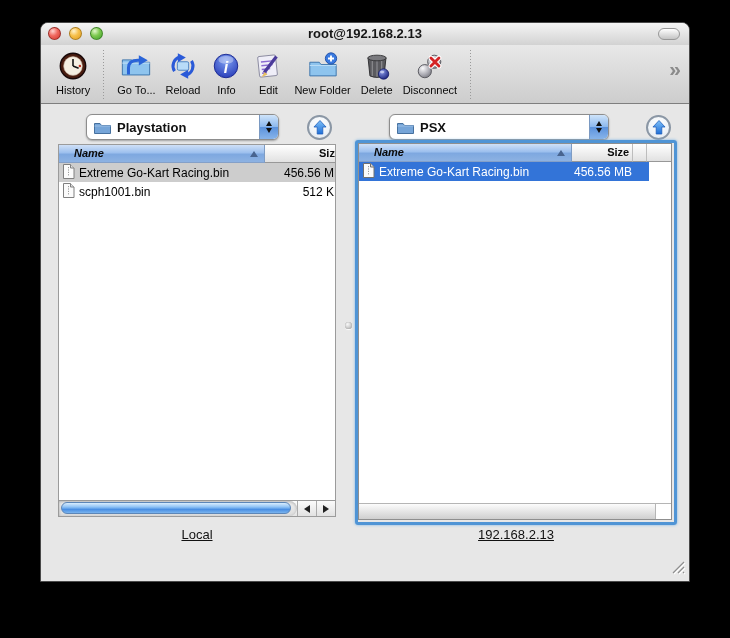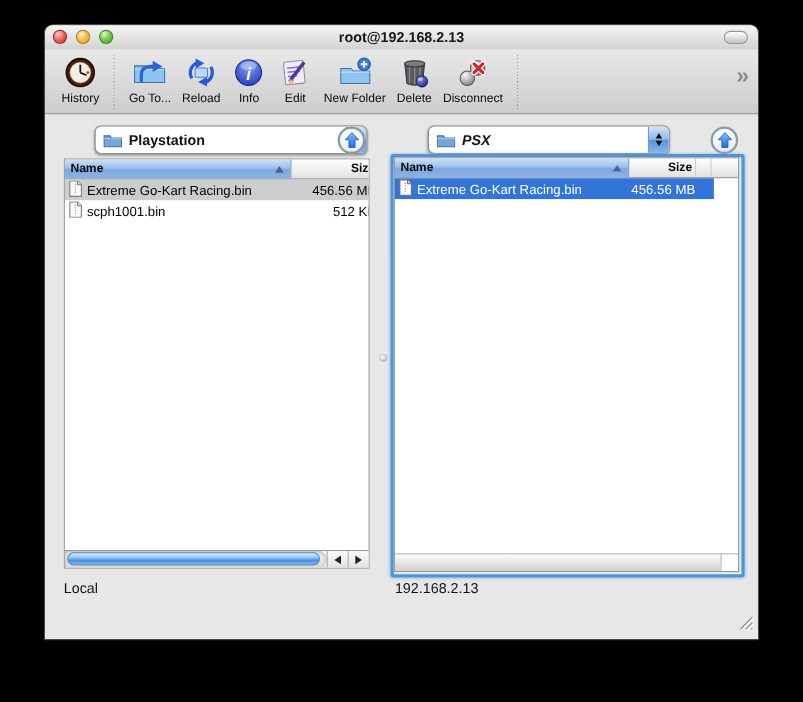--- a/index.html
+++ b/index.html
@@ -52,21 +52,21 @@
     background:radial-gradient(circle at 50% 32%,#ffffff 0%,#eef3f8 60%,#d9e2ec 100%);
     border:2px solid #8b97a5;display:flex;align-items:center;justify-content:center;}
 
   
   .ltable{position:absolute;left:17px;top:40px;width:278px;height:373px;background:#fff;
     border:1px solid #9b9b9b;overflow:hidden;}
   .linner{width:286px;}
   .hrow{display:flex;height:18px;}
   .hcell-blue{background:linear-gradient(#cfe0f7 0%,#9dc0ee 45%,#7ea8e0 55%,#8db2e2 100%);
     border-right:1px solid #7e9cc4;border-bottom:1px solid #84a0c8;
-    font-size:11px;font-weight:bold;color:#0a0a0a;line-height:17px;padding-left:5px;position:relative;}
+    font-size:11px;font-weight:bold;color:#0a0a0a;line-height:17px;padding-left:15px;position:relative;font-style:italic;}
   .hcell-plain{background:linear-gradient(#ffffff,#e1e1e1);border-bottom:1px solid #989898;
     border-right:1px solid #bdbdbd;font-size:11px;font-weight:bold;color:#0a0a0a;line-height:17px;
     text-align:right;padding-right:3px;}
   .sort-tri{position:absolute;right:6px;top:6px;width:0;height:0;
     border-left:4px solid transparent;border-right:4px solid transparent;border-bottom:6px solid #48648f;}
   .frow{display:flex;height:19px;align-items:center;font-size:12px;color:#000;}
   .fname{display:flex;align-items:center;white-space:nowrap;overflow:hidden;}
   .fsize{text-align:right;padding-right:3px;white-space:nowrap;}
   .docicon{margin:0 4px 0 3px;flex:0 0 auto;}
 
@@ -87,21 +87,21 @@
   .rwrap{position:absolute;left:314px;top:36px;width:322px;height:385px;
     border:3px solid #4f94d5;border-radius:3px;box-shadow:0 0 3px #7ab4e4;}
   .rtable{position:relative;width:314px;height:377px;background:#fff;border:1px solid #8f8f8f;overflow:hidden;}
   .sel-active{background:#3374d8;color:#fff;}
   .sel-active .fsize{color:#fff;}
   .rscroll{position:absolute;left:0;bottom:0;right:16px;height:16px;border-top:1px solid #b5b5b5;
     background:linear-gradient(#fcfcfc,#cfcfcf);}
   .rcorner{position:absolute;right:0;bottom:0;width:16px;height:16px;background:#fff;
     border-top:1px solid #b5b5b5;border-left:1px solid #b5b5b5;}
 
-  .footerlbl{position:absolute;height:16px;line-height:16px;text-align:left;font-size:13px;color:#111;}
+  .footerlbl{position:absolute;height:16px;line-height:16px;text-align:center;font-size:13px;color:#111;text-decoration:underline;}
   .dimple{position:absolute;left:304px;top:218px;width:7px;height:7px;border-radius:50%;
     background:radial-gradient(circle at 35% 30%,#fafafa,#a8a8a8);box-shadow:0 1px 1px rgba(255,255,255,.9), inset 0 0 1px #8a8a8a;}
   .grip{position:absolute;right:3px;bottom:2px;}
 </style>
 </head>
 <body>
 
 <div id="canvas">
   <div id="window">
 
@@ -240,21 +240,21 @@
       </div>
 
       <div class="tsep"></div>
 
 
       <div class="chevron">»</div>
     </div>
 
     <div class="content">
 
-      <div class="popup" style="left:45px;top:10px;width:248px;">
+      <div class="popup" style="left:45px;top:10px;width:193px;">
         <span style="display:flex;">
           <svg width="17" height="13" viewBox="0 0 17 13">
             <path d="M0.5,2.5 h5.5 l1.5,2 h9 v8 h-16 z" fill="#76a5d8" stroke="#46719f"></path>
             <path d="M0.5,5 h16" stroke="#9cc0e6" stroke-width="1"></path>
           </svg>
         </span>
         <span class="plabel">Playstation</span>
         <span class="stepper">
           <span class="tri-up"></span>
             <span class="tri-down"></span>
@@ -268,21 +268,21 @@
                 <linearGradient id="g-up1" x1="0" y1="0" x2="0" y2="1">
               <stop offset="0" stop-color="#7ec0f8"></stop>
                   <stop offset="1" stop-color="#1f6fd8"></stop>
                 </linearGradient>
               </defs>
             <path d="M7.5,0.5 L14,7.5 H10.5 V15 H4.5 V7.5 H1 Z" fill="url(#g-up1)" stroke="#1a5ab8" stroke-width="0.8"></path>
           </svg>
         </span>
       </div>
 
-      <div class="popup" style="left:348px;top:10px;width:220px;font-style:italic;">
+      <div class="popup" style="left:348px;top:10px;width:220px;">
         <span style="display:flex;">
           <svg width="17" height="13" viewBox="0 0 17 13">
             <path d="M0.5,2.5 h5.5 l1.5,2 h9 v8 h-16 z" fill="#76a5d8" stroke="#46719f"></path>
             <path d="M0.5,5 h16" stroke="#9cc0e6" stroke-width="1"></path>
           </svg>
         </span>
         <span class="plabel">PSX</span>
         <span class="stepper">
           <span class="tri-up"></span>
             <span class="tri-down"></span>

